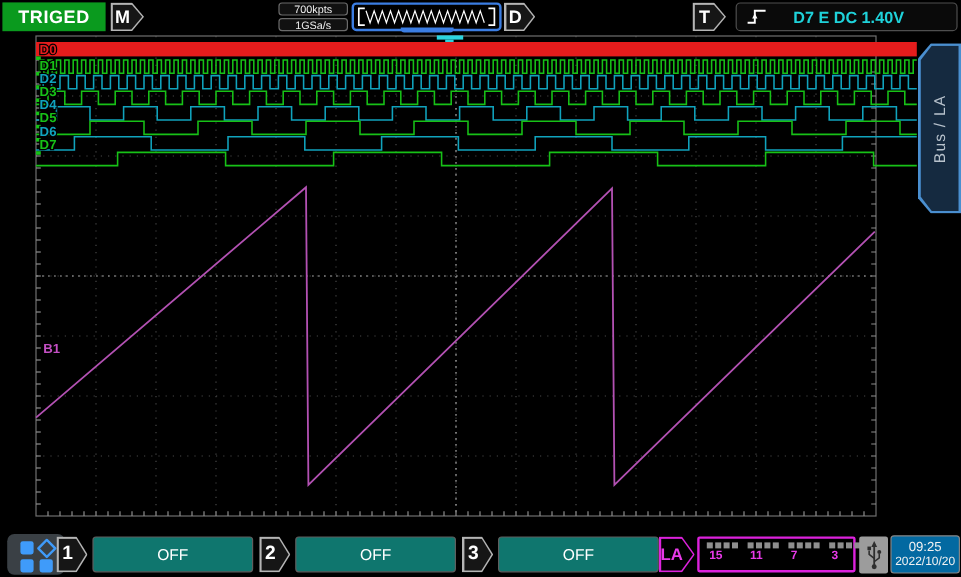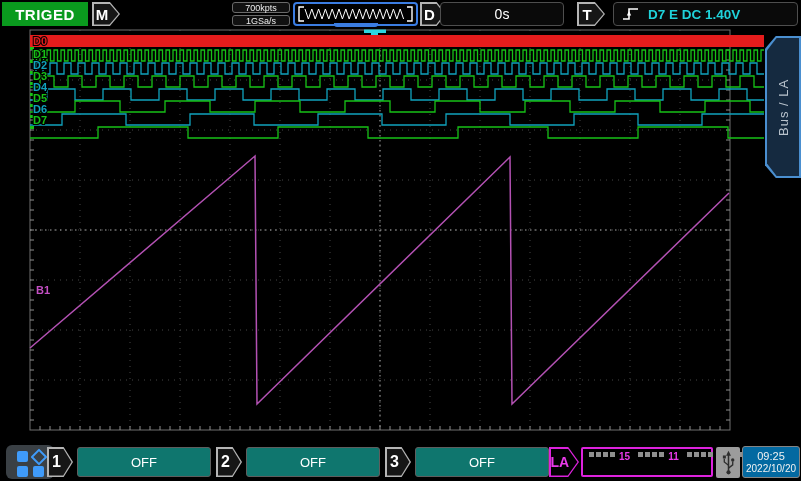--- a/index.html
+++ b/index.html
@@ -33,21 +33,21 @@
       writing-mode:vertical-rl;transform:rotate(180deg);color:#b8c2cc;font-size:13px;letter-spacing:1px;}
   
   .botbar{position:absolute;left:0;top:441px;width:801px;height:40px;background:#000;z-index:5;}
   .apps{position:absolute;left:6px;top:4px;width:48px;height:34px;background:#3a4045;border-radius:6px;}
   .apps .sq{position:absolute;width:11px;height:11px;background:#3f9bfa;border-radius:2px;}
   .apps .dia{position:absolute;width:8px;height:8px;border:2.5px solid #3f9bfa;transform:rotate(45deg);border-radius:1px;}
   .menubox{position:absolute;top:6px;height:30px;width:134px;background:#0f766e;border:1px solid #5e5e5e;border-radius:3px;
            color:#fff;font-size:13px;display:flex;align-items:center;justify-content:center;box-sizing:border-box;}
   .labox{position:absolute;left:581px;top:6px;width:132px;height:30px;background:#000;border:2px solid #dd22dd;
          border-radius:2px;box-sizing:border-box;display:flex;gap:8px;padding:3px 0 0 6px;}
-  .lagroup{display:flex;flex-direction:row;gap:2px;}
+  .lagroup{display:flex;flex-direction:column;gap:2px;}
   .sqrow{display:flex;gap:2px;}
   .bit{width:5px;height:5px;background:#8f8f8f;}
   .lagl{color:#e83ae8;font-weight:bold;font-size:10px;line-height:10px;padding-left:2px;}
   .usb{position:absolute;left:716px;top:6px;width:24px;height:31px;background:#9c9c9c;border-radius:2px;
        display:flex;align-items:center;justify-content:center;}
   .clockbox{position:absolute;left:742px;top:5px;width:58px;height:32px;background:#0369a1;border:1px solid #858585;
             border-radius:3px;box-sizing:border-box;color:#f2f2f2;display:flex;flex-direction:column;
             align-items:center;justify-content:center;overflow:hidden;}
   .clockbox .t1{font-size:11px;line-height:13px;}
   .clockbox .t2{font-size:10px;line-height:12px;white-space:nowrap;}
@@ -279,28 +279,27 @@
           <polyline points="112,3 117,3 117,17 112,17" fill="none" stroke="#fff" stroke-width="1.4"></polyline>
         </svg>
       <div class="pvbump"></div>
     </div>
 
     <div class="chev" style="left:420px;top:2px;width:26px;height:24px;">
       <div class="shape"></div>
       <div class="inner"></div>
       <div class="lbl" style="font-size:15px;">D</div>
     </div>
-    <div class="robox" style="left:440px;width:124px;">0s</div>
 
     <div class="chev" style="left:577px;top:2px;width:28px;height:24px;">
       <div class="shape"></div>
       <div class="inner"></div>
       <div class="lbl" style="font-size:15px;">T</div>
     </div>
-    <div class="robox" style="left:613px;width:185px;justify-content:flex-start;padding-left:8px;">
+    <div class="robox" style="left:613px;width:185px;justify-content:flex-start;padding-left:8px;gap:13px;">
       <svg width="18" height="16" viewBox="0 0 18 16">
         <polyline points="1,13 7,13 7,3 16,3" fill="none" stroke="#fff" stroke-width="1.6"></polyline>
         <polygon points="7,5 4.8,9.5 9.2,9.5" fill="#fff"></polygon>
       </svg>
       <span class="trgtxt">D7 E DC 1.40V</span>
     </div>
   </div>
 
   <div class="bustab">
     <div class="shape"></div>

